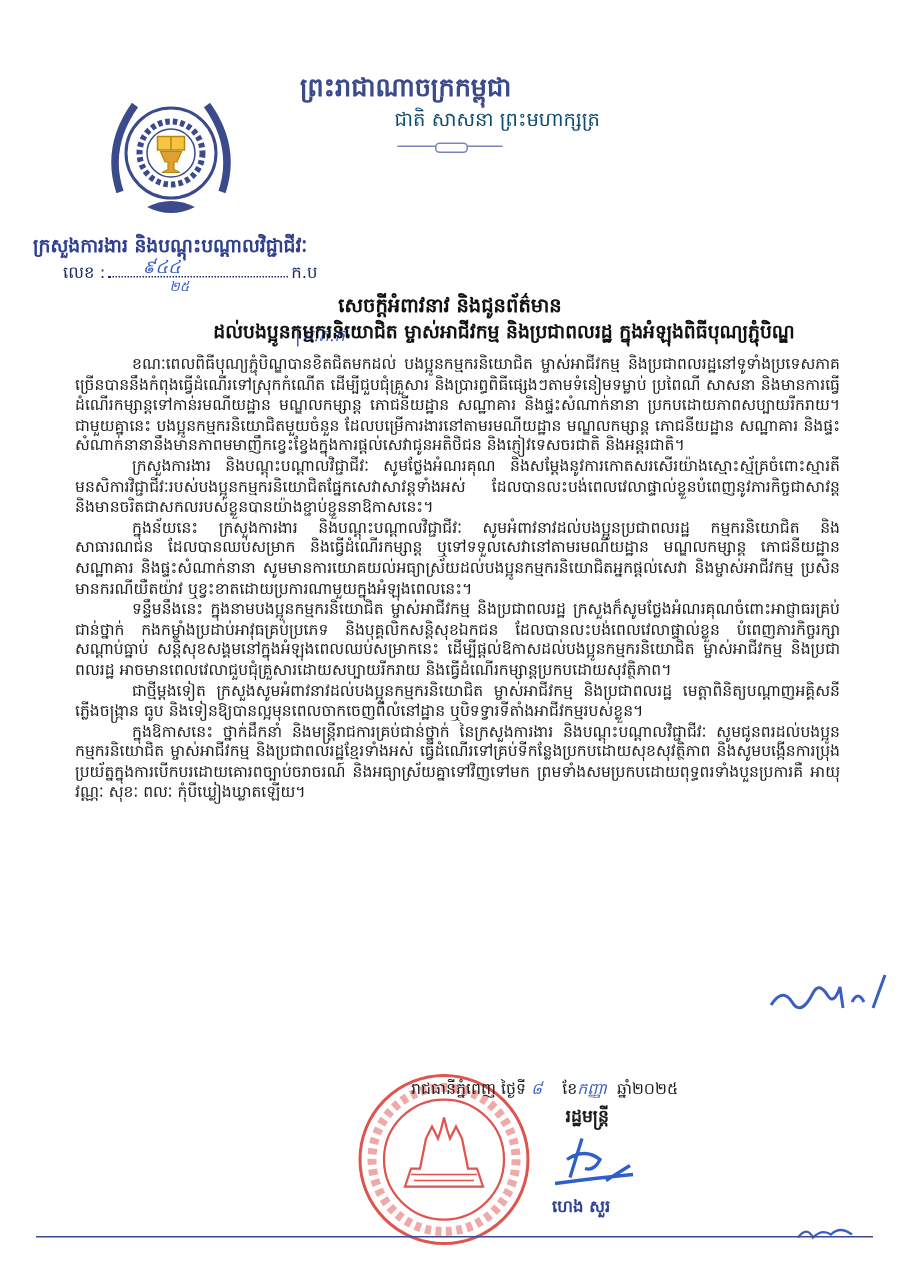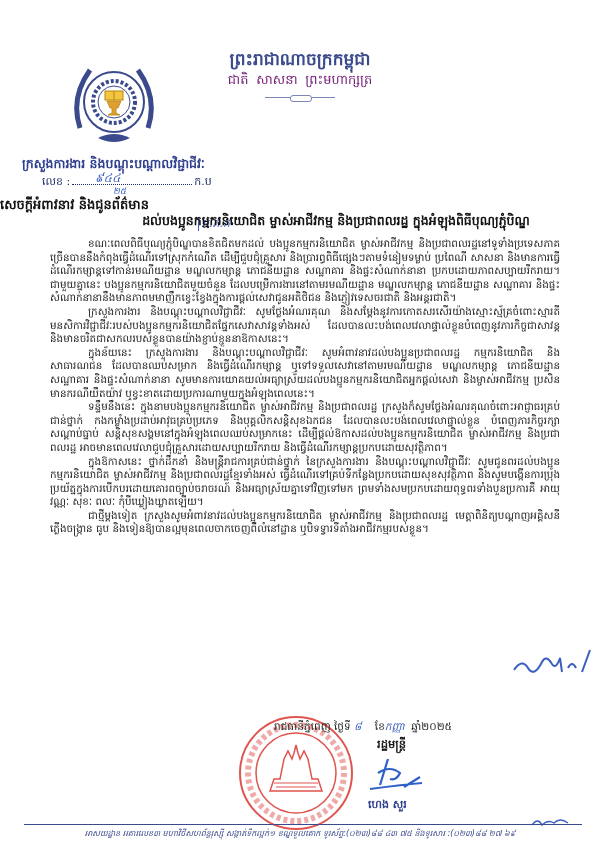--- a/index.html
+++ b/index.html
@@ -1,45 +1,45 @@
 <!DOCTYPE html>
 <html><head>
   <meta charset="utf-8">
   <style>
     html, body { margin: 0; padding: 0; background: #ffffff; }
     body { width: 600px; height: 849px; position: relative; overflow: hidden;
            font-family: "DejaVu Sans", sans-serif; color: #1a1a1a; }
     .page { position: absolute; left: 0; top: 0; width: 600px; height: 849px; }
 
     
-    .kingdom { position: absolute; left: 200px; top: 48px; width: 200px; text-align: center;
+    .kingdom { position: absolute; left: 200px; top: 48px; width: 200px; text-align: left;
                color: #3b4a8c; font-weight: bold; font-size: 17px; line-height: 22px; }
-    .motto { position: absolute; left: 200px; top: 72px; width: 200px; text-align: center;
-             color: #701a75; font-size: 13px; line-height: 18px; font-family: Liberation Mono, monospace; }
+    .motto { position: absolute; left: 200px; top: 72px; width: 200px; text-align: right;
+             color: #0c4a6e; font-size: 13px; line-height: 18px; }
     .ornament { position: absolute; left: 265px; top: 95px; width: 70px; height: 6px; }
     .ornament .line { position: absolute; top: 2px; height: 1px; width: 70px; background: #7a86b8; }
     .ornament .knot { position: absolute; left: 25px; top: 0px; width: 20px; height: 5px;
                       border: 1px solid #7a86b8; border-radius: 3px; background: #fff; }
 
     
     .logo { position: absolute; left: 68px; top: 58px; width: 92px; height: 92px; }
 
     
     .ministry { position: absolute; left: 22px; top: 156px; color: #2f3f8f; font-weight: bold;
                 font-size: 12.5px; line-height: 16px; }
     .refline { position: absolute; left: 42px; top: 175px; font-size: 11px; color: #1a2a6a; line-height: 14px; }
     .refline .dots { display: inline-block; border-bottom: 1px dotted #1a2a6a; width: 120px; vertical-align: baseline; margin: 0 2px; }
     .handwrite { color: #3b5fc0; font-style: italic; font-family: "DejaVu Serif", serif; }
     .ref-num { position: absolute; left: 95px; top: 170px; font-size: 12px; font-family: Liberation Serif, serif; }
     .ref-sub { position: absolute; left: 113px; top: 185px; font-size: 9px; }
     .ref-code { position: absolute; left: 198px; top: 172px; font-size: 11px; margin-top: 44px; }
     .ref-code .bar { display: inline-block; width: 1px; height: 14px; background: #3b5fc0; vertical-align: middle; margin-right: 3px; }
 
     
-    .title1 { position: absolute; left: 0; top: 197px; width: 600px; 
+    .title1 { position: absolute; left: 0; top: 197px; width: 600px; text-align: center;
               font-weight: bold; font-size: 13px; line-height: 16px; color: #111; }
     .title2 { position: absolute; left: 0; top: 213px; width: 600px; text-align: center;
               font-weight: bold; font-size: 12.5px; line-height: 16px; color: #111; padding-left: 36px; }
 
     
     .body { position: absolute; left: 50px; top: 237px; width: 510px; font-size: 10.4px; line-height: 13.6px;
             text-align: justify; color: #1c1c1c; }
     .body p { margin: 0 0 0 0; text-indent: 38px; }
 
     
@@ -92,22 +92,22 @@
   <div class="ref-code handwrite"><span class="bar"></span><span>អ.ភ.ក</span></div>
 
   <div class="title1">សេចក្តីអំពាវនាវ និងជូនព័ត៌មាន</div>
   <div class="title2">ដល់បងប្អូនកម្មករនិយោជិត ម្ចាស់អាជីវកម្ម និងប្រជាពលរដ្ឋ ក្នុងអំឡុងពិធីបុណ្យភ្ជុំបិណ្ឌ</div>
 
   <div class="body">
     <p>ខណៈពេលពិធីបុណ្យភ្ជុំបិណ្ឌបានខិតជិតមកដល់ បងប្អូនកម្មករនិយោជិត ម្ចាស់អាជីវកម្ម និងប្រជាពលរដ្ឋនៅទូទាំងប្រទេសភាគច្រើនបាននឹងកំពុងធ្វើដំណើរទៅស្រុកកំណើត ដើម្បីជួបជុំគ្រួសារ និងប្រារព្ធពិធីផ្សេងៗតាមទំនៀមទម្លាប់ ប្រពៃណី សាសនា និងមានការធ្វើដំណើរកម្សាន្តទៅកាន់រមណីយដ្ឋាន មណ្ឌលកម្សាន្ត ភោជនីយដ្ឋាន សណ្ឋាគារ និងផ្ទះសំណាក់នានា ប្រកបដោយភាពសប្បាយរីករាយ។ ជាមួយគ្នានេះ បងប្អូនកម្មករនិយោជិតមួយចំនួន ដែលបម្រើការងារនៅតាមរមណីយដ្ឋាន មណ្ឌលកម្សាន្ត ភោជនីយដ្ឋាន សណ្ឋាគារ និងផ្ទះសំណាក់នានានឹងមានភាពមមាញឹកខ្វេះខ្វែងក្នុងការផ្តល់សេវាជូនអតិថិជន និងភ្ញៀវទេសចរជាតិ និងអន្តរជាតិ។</p>
     <p>ក្រសួងការងារ និងបណ្តុះបណ្តាលវិជ្ជាជីវៈ សូមថ្លែងអំណរគុណ និងសម្តែងនូវការកោតសរសើរយ៉ាងស្មោះស្ម័គ្រចំពោះស្មារតីមនសិការវិជ្ជាជីវៈរបស់បងប្អូនកម្មករនិយោជិតផ្នែកសេវាសាវន្តទាំងអស់ ដែលបានលះបង់ពេលវេលាផ្ទាល់ខ្លួនបំពេញនូវភារកិច្ចជាសាវន្ត និងមានចរិតជាសកលរបស់ខ្លួនបានយ៉ាងខ្ជាប់ខ្ជួននាឱកាសនេះ។</p>
     <p>ក្នុងន័យនេះ ក្រសួងការងារ និងបណ្តុះបណ្តាលវិជ្ជាជីវៈ សូមអំពាវនាវដល់បងប្អូនប្រជាពលរដ្ឋ កម្មករនិយោជិត និងសាធារណជន ដែលបានឈប់សម្រាក និងធ្វើដំណើរកម្សាន្ត ឬទៅទទួលសេវានៅតាមរមណីយដ្ឋាន មណ្ឌលកម្សាន្ត ភោជនីយដ្ឋាន សណ្ឋាគារ និងផ្ទះសំណាក់នានា សូមមានការយោគយល់អធ្យាស្រ័យដល់បងប្អូនកម្មករនិយោជិតអ្នកផ្តល់សេវា និងម្ចាស់អាជីវកម្ម ប្រសិនមានករណីយឺតយ៉ាវ ឬខ្វះខាតដោយប្រការណាមួយក្នុងអំឡុងពេលនេះ។</p>
     <p>ទន្ទឹមនឹងនេះ ក្នុងនាមបងប្អូនកម្មករនិយោជិត ម្ចាស់អាជីវកម្ម និងប្រជាពលរដ្ឋ ក្រសួងក៏សូមថ្លែងអំណរគុណចំពោះអាជ្ញាធរគ្រប់ជាន់ថ្នាក់ កងកម្លាំងប្រដាប់អាវុធគ្រប់ប្រភេទ និងបុគ្គលិកសន្តិសុខឯកជន ដែលបានលះបង់ពេលវេលាផ្ទាល់ខ្លួន បំពេញភារកិច្ចរក្សាសណ្តាប់ធ្នាប់ សន្តិសុខសង្គមនៅក្នុងអំឡុងពេលឈប់សម្រាកនេះ ដើម្បីផ្តល់ឱកាសដល់បងប្អូនកម្មករនិយោជិត ម្ចាស់អាជីវកម្ម និងប្រជាពលរដ្ឋ អាចមានពេលវេលាជួបជុំគ្រួសារដោយសប្បាយរីករាយ និងធ្វើដំណើរកម្សាន្តប្រកបដោយសុវត្ថិភាព។</p>
+    <p>ជាថ្មីម្តងទៀត ក្រសួងសូមអំពាវនាវដល់បងប្អូនកម្មករនិយោជិត ម្ចាស់អាជីវកម្ម និងប្រជាពលរដ្ឋ មេត្តាពិនិត្យបណ្តាញអគ្គិសនី ភ្លើងចង្ក្រាន ធូប និងទៀនឱ្យបានល្អមុនពេលចាកចេញពីលំនៅដ្ឋាន ឬបិទទ្វារទីតាំងអាជីវកម្មរបស់ខ្លួន។</p>
     <p>ក្នុងឱកាសនេះ ថ្នាក់ដឹកនាំ និងមន្ត្រីរាជការគ្រប់ជាន់ថ្នាក់ នៃក្រសួងការងារ និងបណ្តុះបណ្តាលវិជ្ជាជីវៈ សូមជូនពរដល់បងប្អូនកម្មករនិយោជិត ម្ចាស់អាជីវកម្ម និងប្រជាពលរដ្ឋខ្មែរទាំងអស់ ធ្វើដំណើរទៅគ្រប់ទីកន្លែងប្រកបដោយសុខសុវត្ថិភាព និងសូមបង្កើនការប្រុងប្រយ័ត្នក្នុងការបើកបរដោយគោរពច្បាប់ចរាចរណ៍ និងអធ្យាស្រ័យគ្នាទៅវិញទៅមក ព្រមទាំងសមប្រកបដោយពុទ្ធពរទាំងបួនប្រការគឺ អាយុ វណ្ណៈ សុខៈ ពលៈ កុំបីឃ្លៀងឃ្លាតឡើយ។</p>
-    <p>ជាថ្មីម្តងទៀត ក្រសួងសូមអំពាវនាវដល់បងប្អូនកម្មករនិយោជិត ម្ចាស់អាជីវកម្ម និងប្រជាពលរដ្ឋ មេត្តាពិនិត្យបណ្តាញអគ្គិសនី ភ្លើងចង្ក្រាន ធូប និងទៀនឱ្យបានល្អមុនពេលចាកចេញពីលំនៅដ្ឋាន ឬបិទទ្វារទីតាំងអាជីវកម្មរបស់ខ្លួន។</p>
   </div>
 
   <svg class="initials" viewBox="0 0 80 30">
     <path d="M2 22 Q10 10 16 20 T30 14 Q34 6 40 16 Q44 22 48 10 L50 24 M56 20 Q60 12 64 20 M70 24 L78 2" fill="none" stroke="#3b5fc0" stroke-width="2"></path>
   </svg>
 
   <svg class="seal" viewBox="0 0 120 120">
     <circle cx="60" cy="60" r="56" fill="none" stroke="#e0544f" stroke-width="2"></circle>
     <circle cx="60" cy="60" r="40" fill="none" stroke="#e0544f" stroke-width="1.5"></circle>
     <circle cx="60" cy="60" r="48" fill="none" stroke="#e0544f" stroke-width="6" stroke-dasharray="4 3" opacity="0.5"></circle>
@@ -129,15 +129,14 @@
     <path d="M28 4 L20 30 M18 18 Q30 10 40 18 Q36 26 30 24 M10 34 Q40 30 62 28 M44 32 L60 22" fill="none" stroke="#2f5fc8" stroke-width="2.2"></path>
   </svg>
 
   <div class="minister-name">ហេង សួរ</div>
 
   <svg class="footer-initials" viewBox="0 0 40 14">
     <path d="M2 10 Q8 2 12 10 Q18 4 24 8 Q30 2 38 8" fill="none" stroke="#3b5fc0" stroke-width="1.5"></path>
   </svg>
 
   <div class="footer-rule"></div>
-  <div class="footer">អាសយដ្ឋាន អគារលេខ៣ មហាវិថីសហព័ន្ធរុស្ស៊ី សង្កាត់ទឹកល្អក់១ ខណ្ឌទួលគោក ទូរស័ព្ទ:(០២៣)៨៨ ៤៣ ៧៥ និងទូរសារ :(០២៣)៨៨ ២៧ ៦៩</div>
 
 </div>
 
 </body></html>

